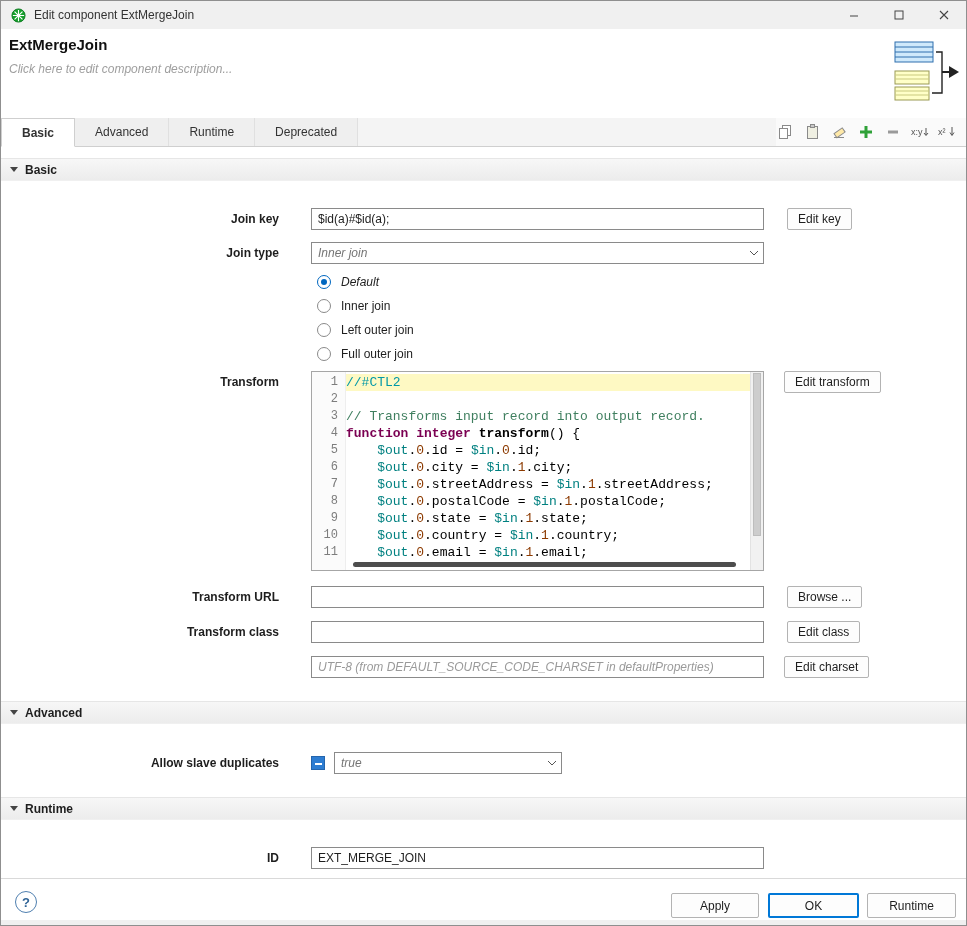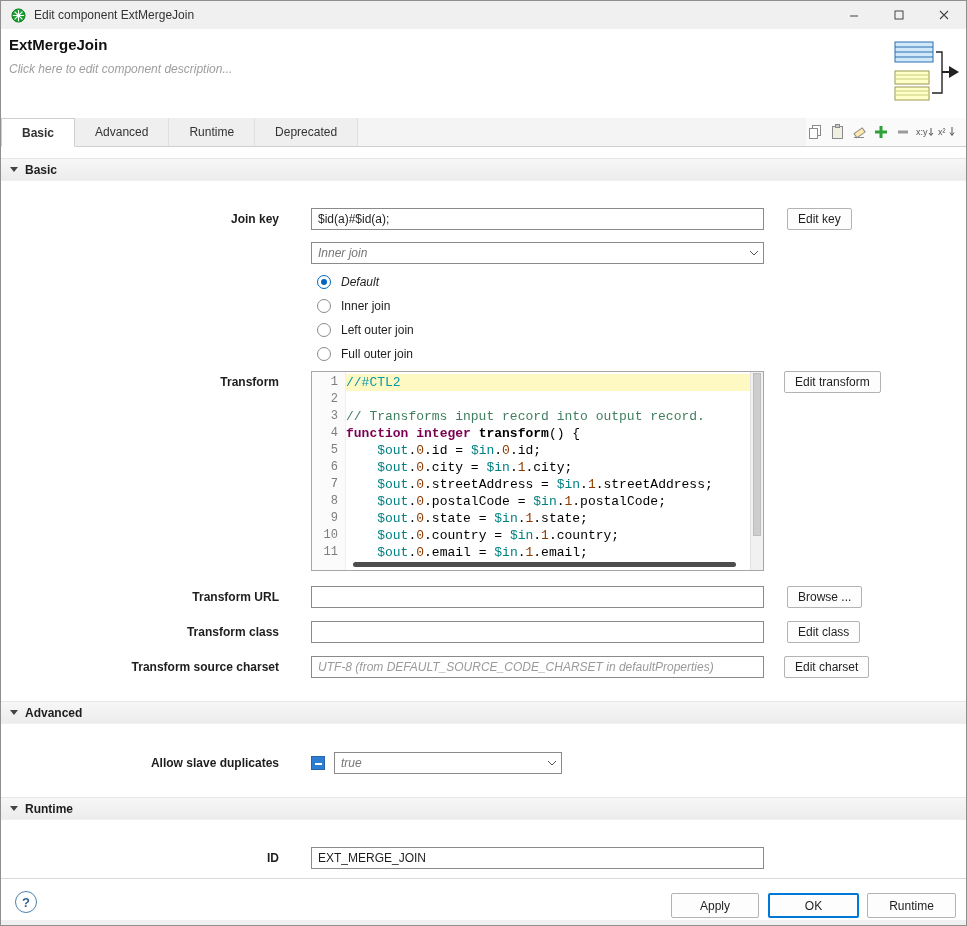--- a/index.html
+++ b/index.html
@@ -15,21 +15,21 @@
 
   
   .page-title { position:absolute; left:8px; top:35px; font-size:15px; font-weight:bold; color:#111; }
   .page-desc { position:absolute; left:8px; top:61px; font-size:12px; font-style:italic; color:#9e9e9e; }
   .component-icon { position:absolute; right:6px; top:40px; }
 
   
   .tabbar { position:absolute; top:117px; left:0; right:0; height:29px; background:#f4f4f4; border-bottom:1px solid #cfcfcf; display:flex; align-items:stretch; }
   .tab { padding:0 20px; line-height:28px; font-size:12px; color:#333; border-right:1px solid #e0e0e0; background:#efefef; }
   .tab.active { background:#fff; font-weight:bold; border:1px solid #cfcfcf; border-bottom:1px solid #fff; margin-bottom:-1px; }
-  .tab-toolbar { margin-left:auto; display:flex; align-items:center; gap:4px; padding-right:10px; background:#fafafa; }
+  .tab-toolbar { margin-left:auto; display:flex; align-items:center; gap:9px; padding-right:10px; background:#fafafa; }
   .tool-ic { width:18px; height:18px; display:flex; align-items:center; justify-content:center; }
 
   
   .section-band { position:absolute; left:0; right:0; height:23px; background:linear-gradient(#f7f7f7,#ececec); border-top:1px solid #e6e6e6; border-bottom:1px solid #f0f0f0; display:flex; align-items:center; gap:7px; padding-left:9px; }
   .tri-down { width:0; height:0; border-left:4px solid transparent; border-right:4px solid transparent; border-top:5px solid #444; }
   .section-title { font-size:12px; font-weight:bold; color:#1e1e1e; }
 
   
   .row-label { position:absolute; left:0; width:278px; text-align:right; font-weight:bold; font-size:12px; line-height:22px; color:#1e1e1e; }
   .text-input { position:absolute; left:310px; width:453px; height:22px; border:1px solid #8a8a8a; padding:0 6px; font-family:"Liberation Sans",sans-serif; font-size:12px; color:#1e1e1e; background:#fff; }
@@ -181,20 +181,21 @@
 
   <div class="section-band" style="top:157px">
     <span class="tri-down"></span>
     <span class="section-title">Basic</span>
   </div>
 
   <div class="row-label" style="top:207px">Join key</div>
   <input class="text-input" style="top: 207px;" type="text" value="$id(a)#$id(a);">
   <button class="btn" style="top:207px; left:786px;">Edit key</button>
 
+  <div class="row-label" style="top:241px">Join type</div>
   <div class="select-box" style="top:241px; left:310px; width:453px;">
     <span class="select-value">Inner join</span>
     <span class="select-chevron">
         <svg width="10" height="6">
           <path d="M1 1 L5 5 L9 1" stroke="#555" fill="none"></path>
         </svg>
       </span>
   </div>
 
   <div class="radio-row" style="top:271px">
@@ -273,21 +274,20 @@
   <button class="btn" style="top:370px; left:783px;">Edit transform</button>
 
   <div class="row-label" style="top:585px">Transform URL</div>
   <input class="text-input" style="top: 585px;" type="text" value="">
   <button class="btn" style="top:585px; left:786px;">Browse ...</button>
 
   <div class="row-label" style="top:620px">Transform class</div>
   <input class="text-input" style="top: 620px;" type="text" value="">
   <button class="btn" style="top:620px; left:786px;">Edit class</button>
 
-  <div class="row-label" style="top:655px">Transform source charset</div>
   <input class="text-input" style="top: 655px;" type="text" placeholder="UTF-8 (from DEFAULT_SOURCE_CODE_CHARSET in defaultProperties)">
   <button class="btn" style="top:655px; left:783px;">Edit charset</button>
 
   <div class="section-band" style="top:700px">
     <span class="tri-down"></span>
     <span class="section-title">Advanced</span>
   </div>
 
   <div class="row-label" style="top:751px">Allow slave duplicates</div>
   <span class="checkbox-mixed" style="top:755px; left:310px;"></span>

